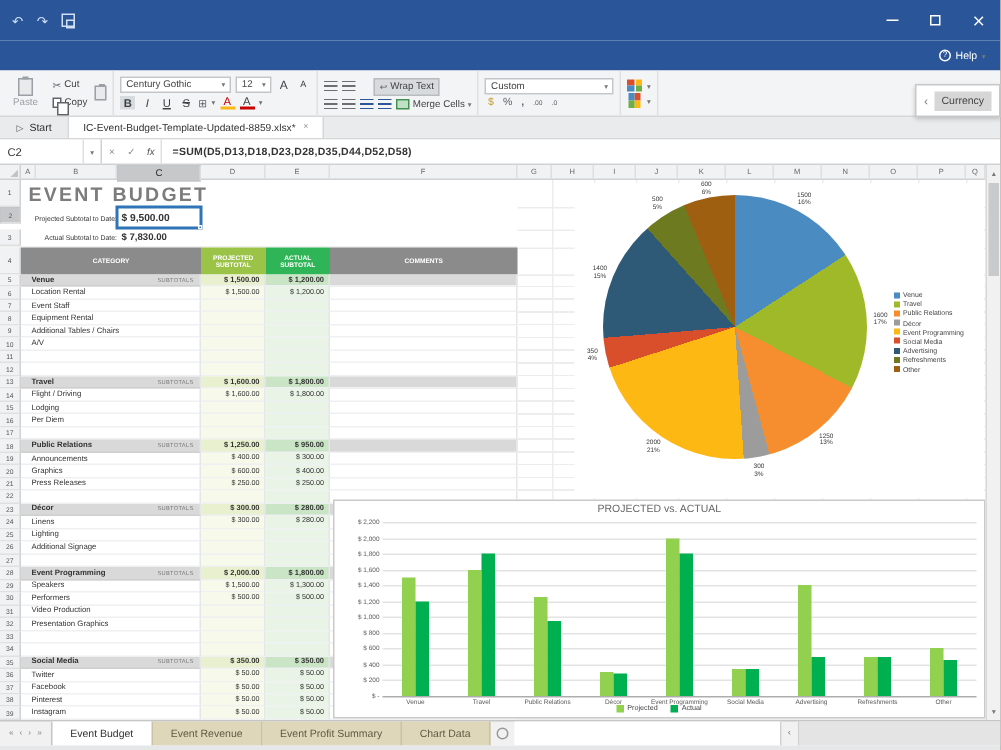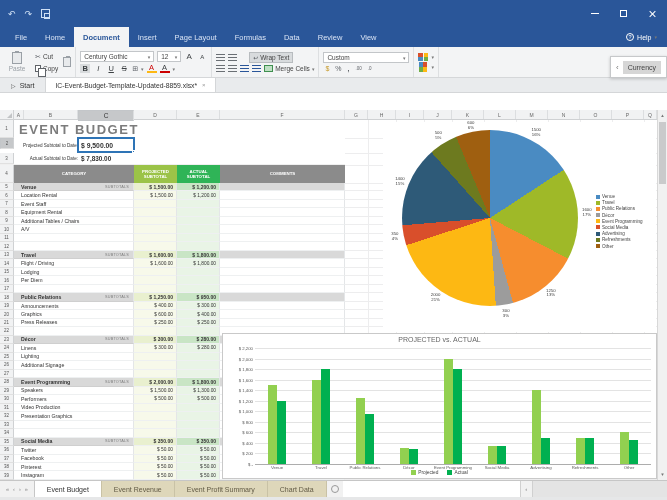--- a/index.html
+++ b/index.html
@@ -172,31 +172,20 @@
       <div>
           <span class="ico-max"></span>
         </div>
       <div>
           <span class="ico-x"></span>
         </div>
     </div>
   </div>
 
   <div class="menubar">
-    <div id="menu-tabs" style="display:flex">
-        <div class="menu-tab">File</div>
-        <div class="menu-tab">Home</div>
-        <div class="menu-tab active">Document</div>
-        <div class="menu-tab">Insert</div>
-        <div class="menu-tab">Page Layout</div>
-        <div class="menu-tab">Formulas</div>
-        <div class="menu-tab">Data</div>
-        <div class="menu-tab">Review</div>
-        <div class="menu-tab">View</div>
-      </div>
     <div class="help-zone">
       <span class="help-circ">?</span>
       <span>Help</span>
       <span class="dd">▾</span>
     </div>
   </div>
 
   <div class="ribbon">
     <div class="rgroup" style="flex-direction:row; gap:5px;">
       <div class="paste-btn">
@@ -314,20 +303,30 @@
     <div class="start-tab">
       <span style="font-size:6px; color:#555;">▷</span>
       <span>Start</span>
     </div>
     <div class="doc-tab">
       <span>IC-Event-Budget-Template-Updated-8859.xlsx*</span>
       <span class="doc-close">×</span>
     </div>
   </div>
 
+  <div class="fbar">
+    <div class="namebox">C2</div>
+    <div class="nb-dd">▾</div>
+    <div class="fbtns">
+      <span class="fbtn">×</span>
+      <span class="fbtn">✓</span>
+      <span class="fbtn fx">fx</span>
+    </div>
+    <div class="formula">=SUM(D5,D13,D18,D23,D28,D35,D44,D52,D58)</div>
+  </div>
 
   <div class="sheet">
     <div class="colheads" id="col-heads">
       <div class="corner">
           <i></i>
         </div>
     <div class="ch-cell" style="width: 10px;">A</div>
         <div class="ch-cell" style="width: 54px;">B</div>
         <div class="ch-cell sel" style="width: 56px;">C</div>
         <div class="ch-cell" style="width: 43px;">D</div>

